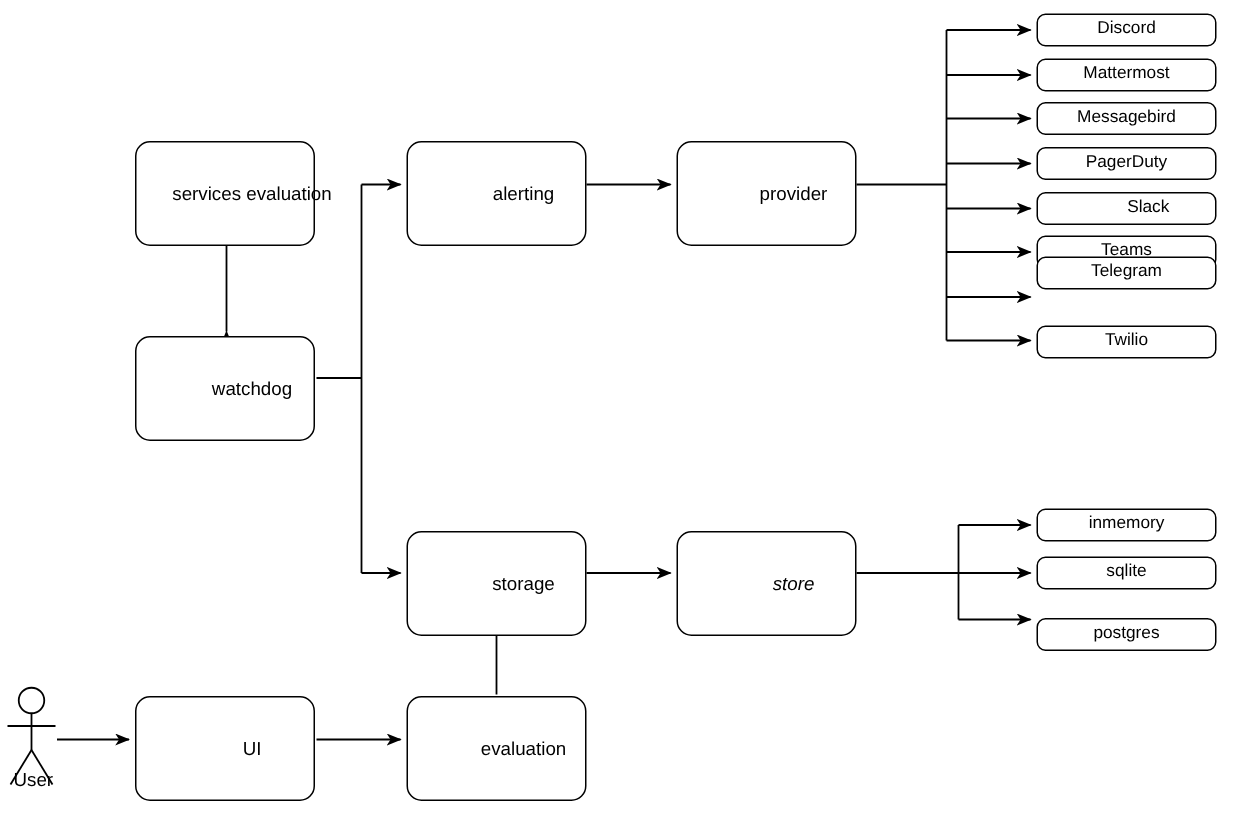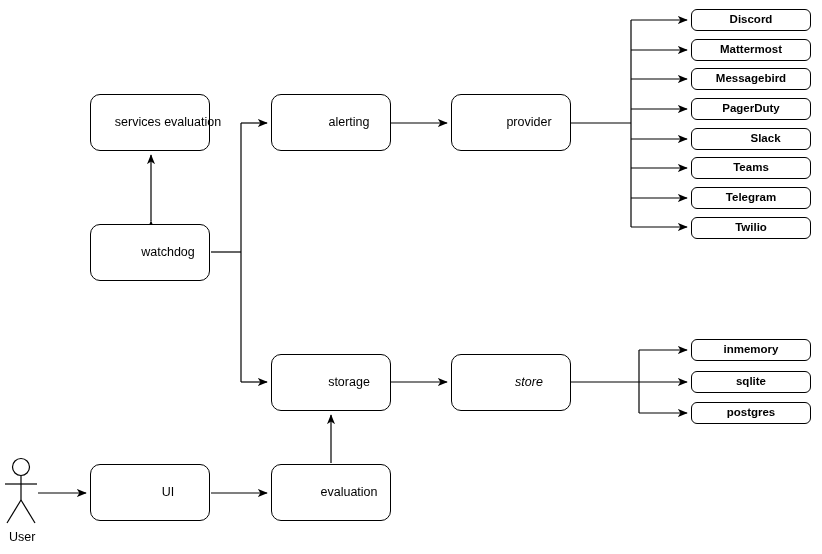--- a/index.html
+++ b/index.html
@@ -30,31 +30,30 @@
     box-sizing: border-box;
     border: 1px solid #000000;
     background: #ffffff;
     display: flex;
     align-items: center;
     justify-content: center;
     color: #000000;
   }
   .node.big {
     width: 120px;
-    height: 57px;
+    height: 70px;
     border-radius: 10px;
     font-size: 12.5px;
     padding-left: 36px;
   }
   .node.small {
     width: 120px;
     height: 22px;
     border-radius: 6px;
     font-size: 11.5px;
-    font-weight: bold;
   }
   .node-label {
     white-space: nowrap;
     line-height: 1;
   }
   .actor-caption {
     position: absolute;
     font-size: 12.5px;
     color: #000000;
     white-space: nowrap;
@@ -156,32 +155,32 @@
   </div>
   <div class="node small" style="left:691px; top:98px;">
     <span class="node-label">PagerDuty</span>
   </div>
   <div class="node small" style="left:691px; top:128px;padding-left:29px;">
     <span class="node-label">Slack</span>
   </div>
   <div class="node small" style="left:691px; top:157px;">
     <span class="node-label">Teams</span>
   </div>
-  <div class="node small" style="left:691px; top:187px;">
+  <div class="node small" style="left:691px; top:171px;">
     <span class="node-label">Telegram</span>
   </div>
   <div class="node small" style="left:691px; top:217px;justify-content:center;">
     <span class="node-label">Twilio</span>
   </div>
 
   <div class="node small" style="left:691px; top:339px;">
     <span class="node-label">inmemory</span>
   </div>
   <div class="node small" style="left:691px; top:371px;">
     <span class="node-label">sqlite</span>
   </div>
-  <div class="node small" style="left:691px; top:402px;">
+  <div class="node small" style="left:691px; top:412px;">
     <span class="node-label">postgres</span>
   </div>
 
-  <div class="actor-caption" style="left:9px; top:530px;text-align:right;">User</div>
+  <div class="actor-caption" style="left:9px; top:513px;text-align:right;">User</div>
 
 </div>
 
 </body></html>

